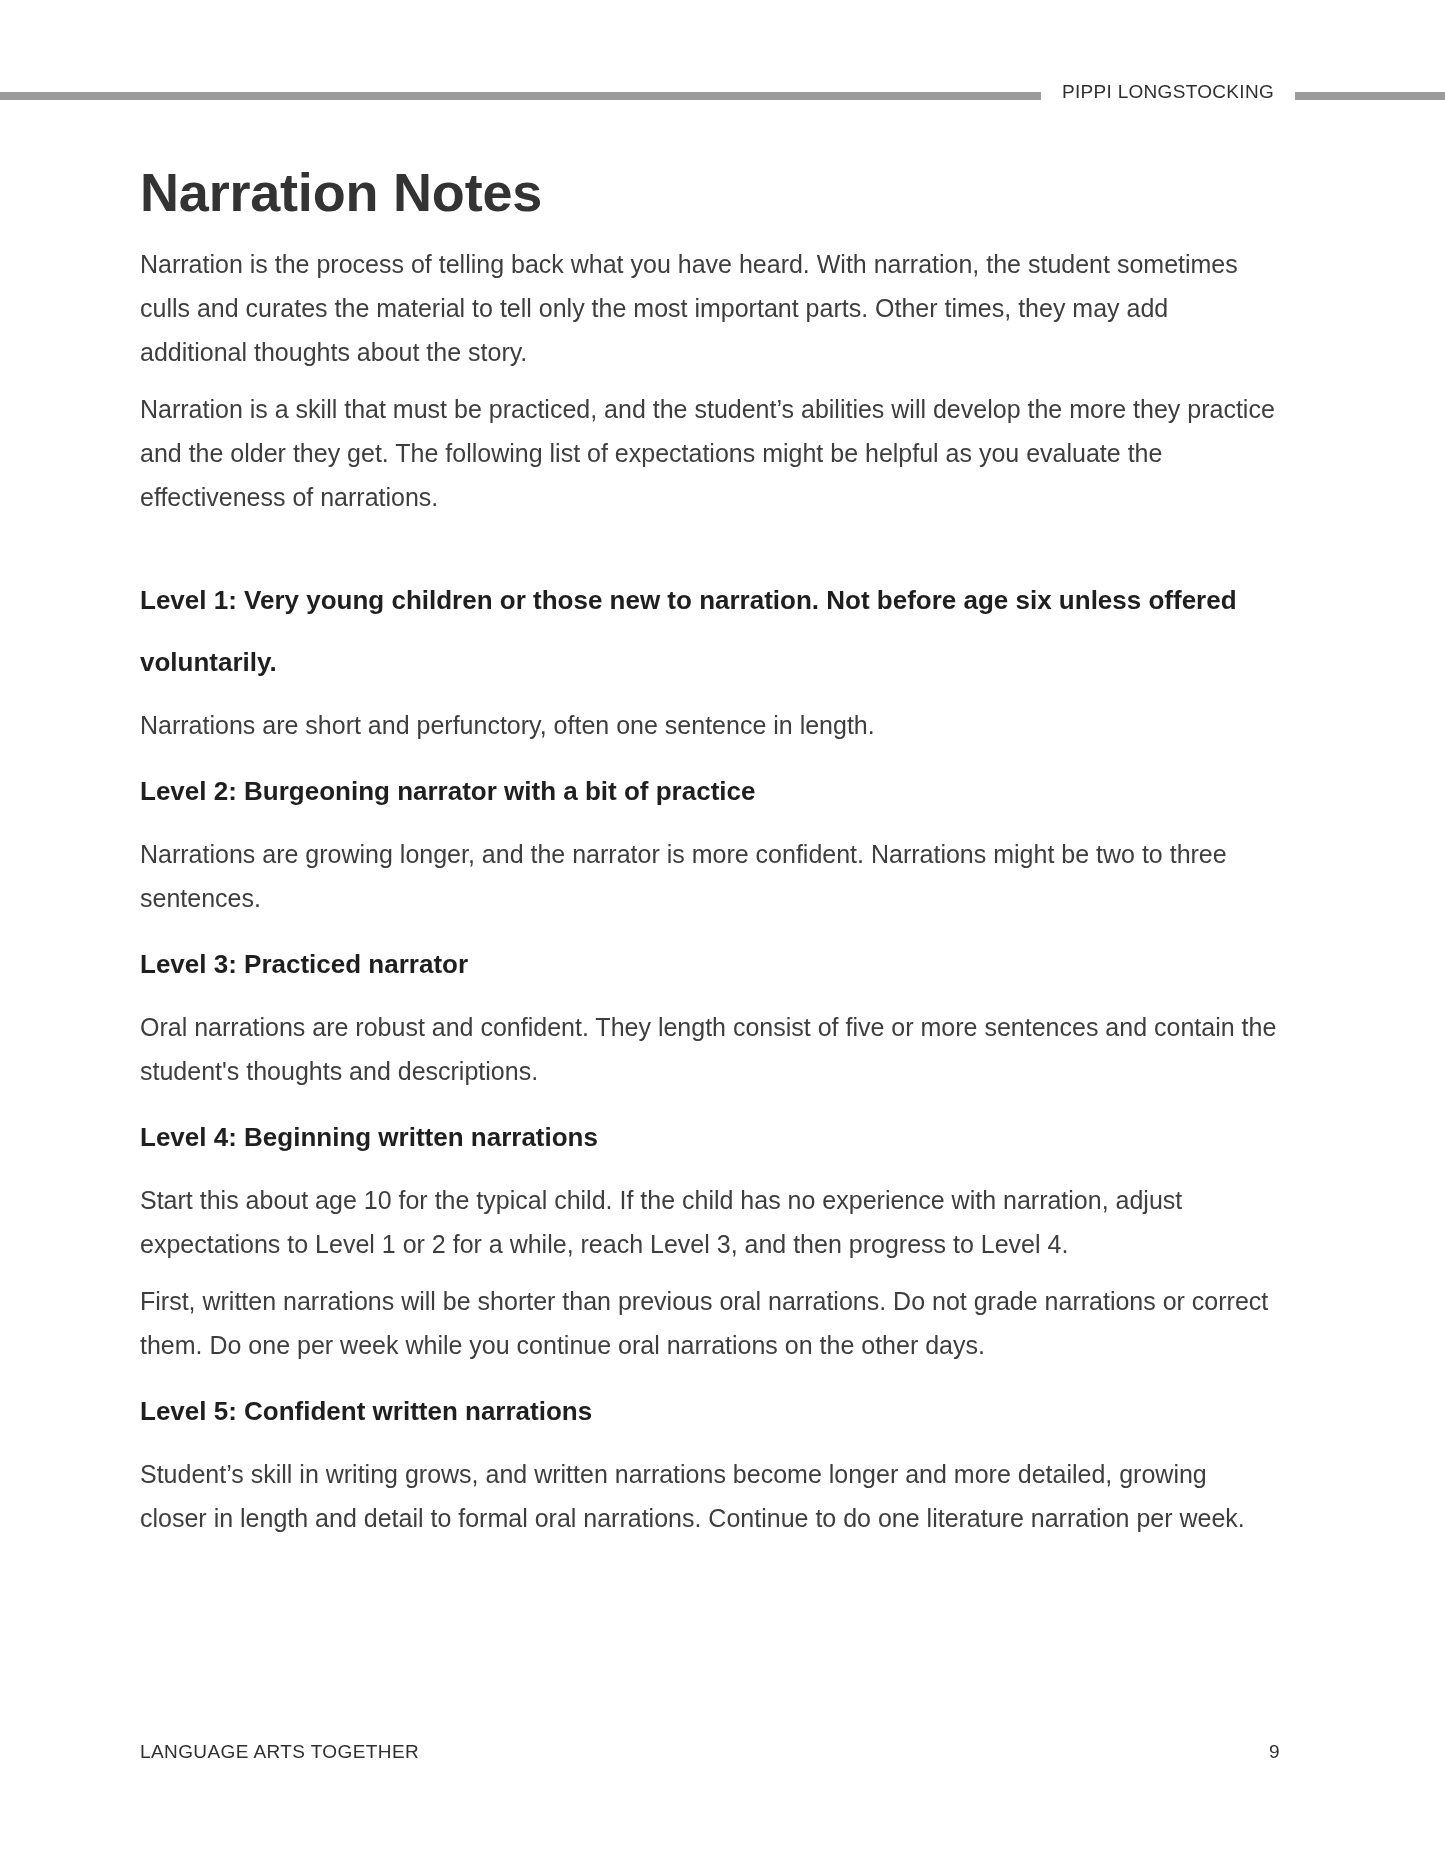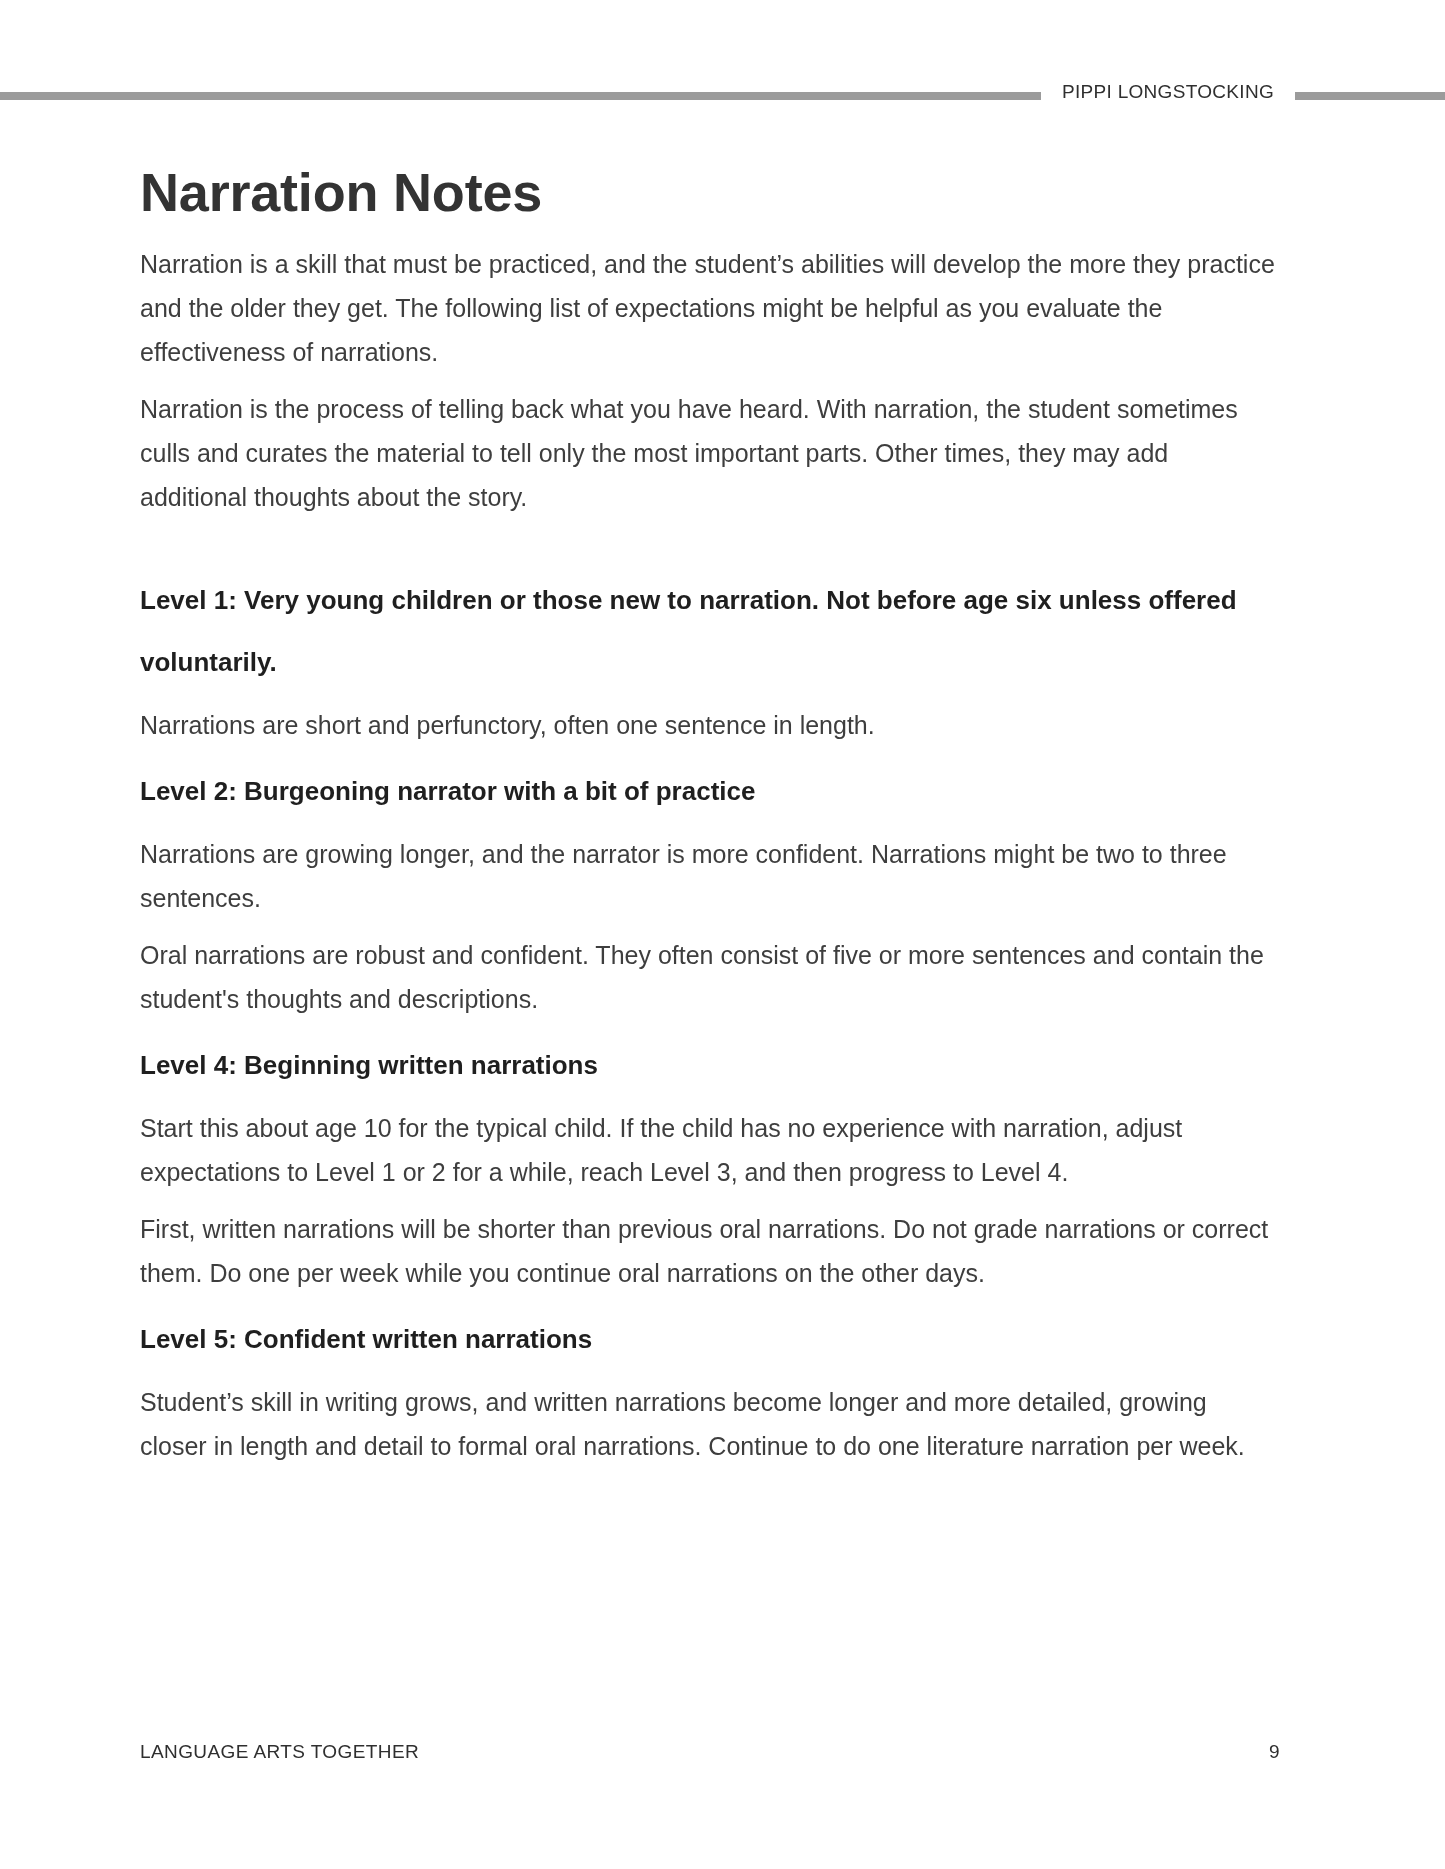--- a/index.html
+++ b/index.html
@@ -104,31 +104,32 @@
   <header class="page-header">
     <div class="rule rule-left"></div>
     <div class="running-title">PIPPI LONGSTOCKING</div>
     <div class="rule rule-right"></div>
   </header>
 
   <main class="page-body">
 
     <h1 class="page-title">Narration Notes</h1>
 
+    <p class="body">Narration is the process of telling back what you have heard. With narration, the student sometimes culls and curates the material to tell only the most important parts. Other times, they may add additional thoughts about the story.</p>
+
     <p class="body">Narration is a skill that must be practiced, and the student’s abilities will develop the more they practice and the older they get. The following list of expectations might be helpful as you evaluate the effectiveness of narrations.</p>
-
-    <p class="body">Narration is the process of telling back what you have heard. With narration, the student sometimes culls and curates the material to tell only the most important parts. Other times, they may add additional thoughts about the story.</p>
 
     <h3 class="level-heading section-start">Level 1: Very young children or those new to narration. Not before age six unless offered voluntarily.</h3>
     <p class="body">Narrations are short and perfunctory, often one sentence in length.</p>
 
     <h3 class="level-heading">Level 2: Burgeoning narrator with a bit of practice</h3>
     <p class="body">Narrations are growing longer, and the narrator is more confident. Narrations might be two to three sentences.</p>
 
-    <p class="body">Oral narrations are robust and confident. They often consist of five or more sentences and contain the student's thoughts and descriptions.</p>
+    <h3 class="level-heading">Level 3: Practiced narrator</h3>
+    <p class="body">Oral narrations are robust and confident. They length consist of five or more sentences and contain the student's thoughts and descriptions.</p>
 
     <h3 class="level-heading">Level 4: Beginning written narrations</h3>
     <p class="body">Start this about age 10 for the typical child. If the child has no experience with narration, adjust expectations to Level 1 or 2 for a while, reach Level 3, and then progress to Level 4.</p>
     <p class="body">First, written narrations will be shorter than previous oral narrations. Do not grade narrations or correct them. Do one per week while you continue oral narrations on the other days.</p>
 
     <h3 class="level-heading">Level 5: Confident written narrations</h3>
     <p class="body">Student’s skill in writing grows, and written narrations become longer and more detailed, growing closer in length and detail to formal oral narrations. Continue to do one literature narration per week.</p>
 
   </main>
 

